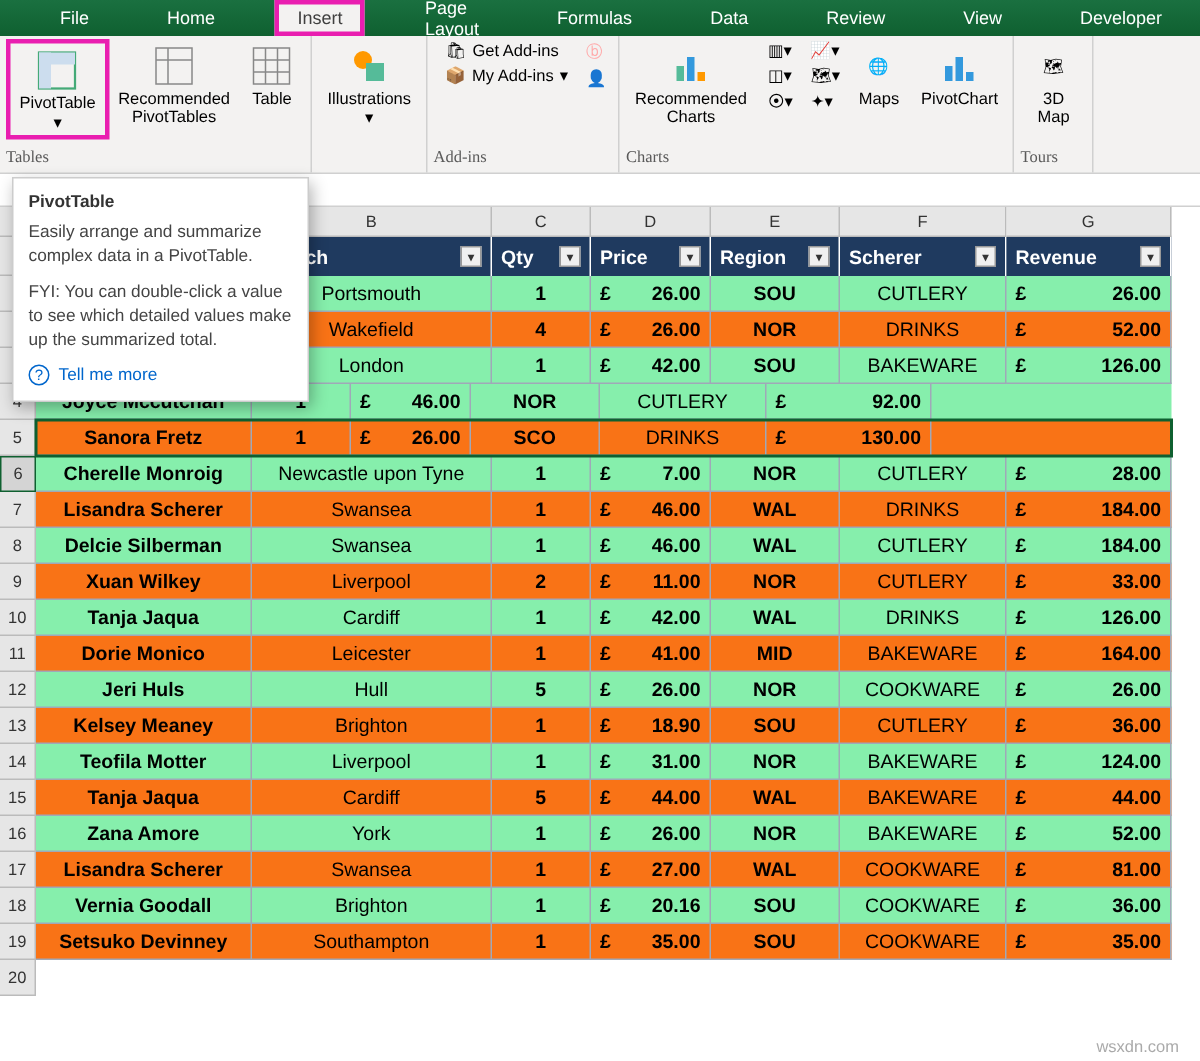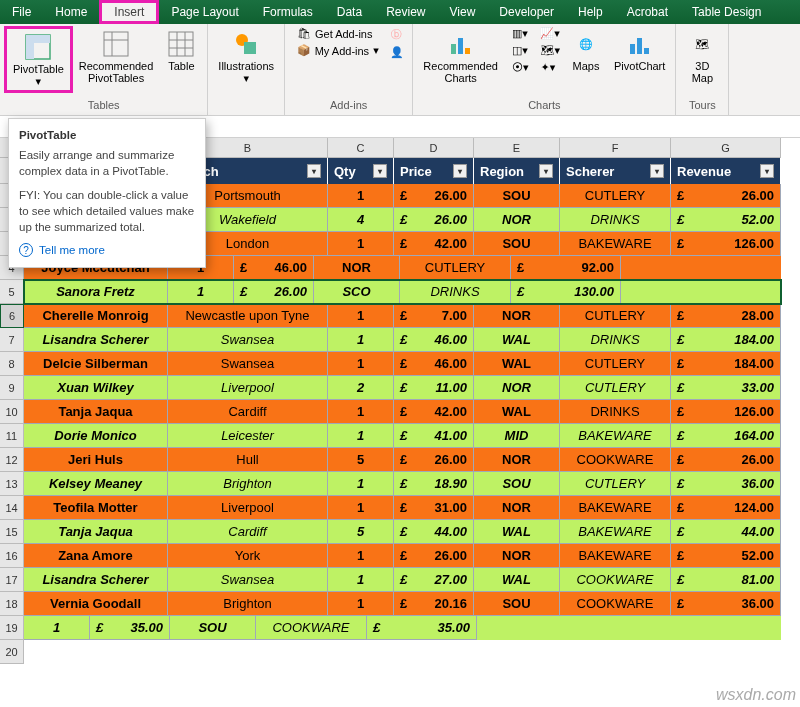--- a/index.html
+++ b/index.html
@@ -1,56 +1,56 @@
 <!DOCTYPE html>
 <html><head>
   <meta charset="utf-8">
   <style>
     * { box-sizing: border-box; margin: 0; padding: 0; font-family: "Segoe UI", sans-serif; }
     body { width: 800px; height: 707px; background: #fff; font-size: 12px; overflow: hidden; position: relative; }
     .ribbon-tabs { display: flex; background: linear-gradient(to bottom, #1a7040, #0f6030); height: 24px; align-items: stretch; }
-    .ribbon-tab { color: #fff; padding: 4px 12px; font-size: 12px; cursor: pointer; display: flex; align-items: center; }
+    .ribbon-tab { color: #fff; padding: 4px 12px; font-size: 12px; cursor: pointer; display: flex; align-items: center; margin-left: 28px; }
     .ribbon-tab.active { background: #f3f2f1; color: #404040; }
     .ribbon-tab.highlight { border: 3px solid #e91eb0; }
     .ribbon-bar { background: #f3f2f1; height: 92px; display: flex; border-bottom: 1px solid #d0d0d0; }
     .ribbon-group { display: flex; flex-direction: column; border-right: 1px solid #d0d0d0; padding: 2px 4px; }
     .ribbon-group-content { flex: 1; display: flex; align-items: flex-start; }
-    .ribbon-group-label { text-align: center; font-size: 11px; color: #5a5a5a; padding: 2px 0; }
+    .ribbon-group-label { text-align: left; font-size: 11px; color: #5a5a5a; padding: 2px 0; font-family: Liberation Serif, serif; }
     .ribbon-btn { display: flex; flex-direction: column; align-items: center; padding: 2px 6px; cursor: pointer; font-size: 11px; text-align: center; }
     .ribbon-btn.hl { border: 3px solid #e91eb0; }
     .ribbon-icon-lg { width: 32px; height: 32px; display: flex; align-items: center; justify-content: center; }
     .ribbon-small-btn { display: flex; align-items: center; padding: 1px 4px; cursor: pointer; font-size: 11px; gap: 4px; }
     .stack { display: flex; flex-direction: column; gap: 2px; margin-left: 4px; }
     .formula-row { display: flex; align-items: center; height: 22px; border-bottom: 1px solid #d0d0d0; position: relative; }
     .fx-label { color: #1d4ed8; padding: 0 6px; font-size: 12px; margin-left: 80px; }
     .formula-input { flex: 1; padding: 2px 6px; font-size: 12px; border: none; outline: none; }
     .grid { display: flex; position: relative; }
     .row-headers { display: flex; flex-direction: column; }
     .row-header { width: 24px; height: 24px; background: #e6e6e6; border-right: 1px solid #bbb; border-bottom: 1px solid #bbb; display: flex; align-items: center; justify-content: center; font-size: 11px; color: #333; }
     .row-header.sel { background: #d4d4d4; border: 1px solid #0f6030; }
     .col-headers { display: flex; height: 20px; }
     .col-header { background: #e6e6e6; border-right: 1px solid #bbb; border-bottom: 1px solid #bbb; display: flex; align-items: center; justify-content: center; font-size: 11px; color: #333; }
     .table-area { display: flex; flex-direction: column; }
     .table-header-row { display: flex; height: 26px; }
     .th { background: #1f3a5f; color: #fff; font-weight: bold; border-right: 1px solid #fff; display: flex; align-items: center; justify-content: space-between; padding: 0 6px; font-size: 13px; }
     .filter-btn { width: 14px; height: 14px; background: #f0f0f0; border: 1px solid #999; display: flex; align-items: center; justify-content: center; font-size: 8px; cursor: pointer; color: #333; }
     .data-row { display: flex; height: 24px; }
-    .data-row.odd { background: #f97316; }
-    .data-row.even { background: #bef264; font-style: italic; }
+    .data-row.odd { background: #86efac; }
+    .data-row.even { background: #f97316; }
     .data-row.sel { outline: 2px solid #0f6030; outline-offset: -1px; }
     .td { border-right: 1px solid #a0a8b8; border-bottom: 1px solid #a0a8b8; display: flex; align-items: center; padding: 0 6px; font-size: 13px; color: #000; }
     .td.bold { font-weight: bold; }
     .td.center { justify-content: center; }
     .td.split { justify-content: space-between; }
     .tooltip { position: absolute; top: 118px; left: 8px; width: 198px; background: #fff; border: 1px solid #ccc; box-shadow: 2px 4px 10px rgba(0,0,0,0.3); padding: 10px; z-index: 10; font-size: 11.5px; color: #444; }
     .tooltip-title { font-weight: bold; color: #333; margin-bottom: 6px; }
     .tooltip-body { margin-bottom: 8px; line-height: 1.4; }
     .tooltip-link { color: #0066cc; display: flex; align-items: center; gap: 6px; cursor: pointer; }
     .help-circle { width: 14px; height: 14px; border-radius: 50%; border: 1.5px solid #0066cc; display: flex; align-items: center; justify-content: center; font-size: 10px; color: #0066cc; }
-    .watermark { position: absolute; bottom: 3px; right: 4px; font-size: 16px; color: #aaa; font-style: italic; }
+    .watermark { position: absolute; bottom: 3px; right: 14px; font-size: 11px; color: #aaa; }
     .wA { width: 144px; } .wB { width: 160px; } .wC { width: 66px; }
     .wD { width: 80px; } .wE { width: 86px; } .wF { width: 111px; } .wG { width: 110px; }
   </style>
 </head>
 <body>
 
 <div class="ribbon-tabs" id="tabs">
     <div class="ribbon-tab">File</div>
     <div class="ribbon-tab">Home</div>
     <div class="ribbon-tab active highlight">Insert</div>
@@ -524,20 +524,22 @@
             <span>20.16</span>
           </div>
           <div class="td wE bold center">SOU</div>
           <div class="td wF center">COOKWARE</div>
           <div class="td wG bold split">
             <span>£</span>
             <span>36.00</span>
           </div>
         </div>
         <div class="data-row even">
+          <div class="td wA bold center">Setsuko Devinney</div>
+          <div class="td wB center">Southampton</div>
           <div class="td wC bold center">1</div>
           <div class="td wD bold split">
             <span>£</span>
             <span>35.00</span>
           </div>
           <div class="td wE bold center">SOU</div>
           <div class="td wF center">COOKWARE</div>
           <div class="td wG bold split">
             <span>£</span>
             <span>35.00</span>

